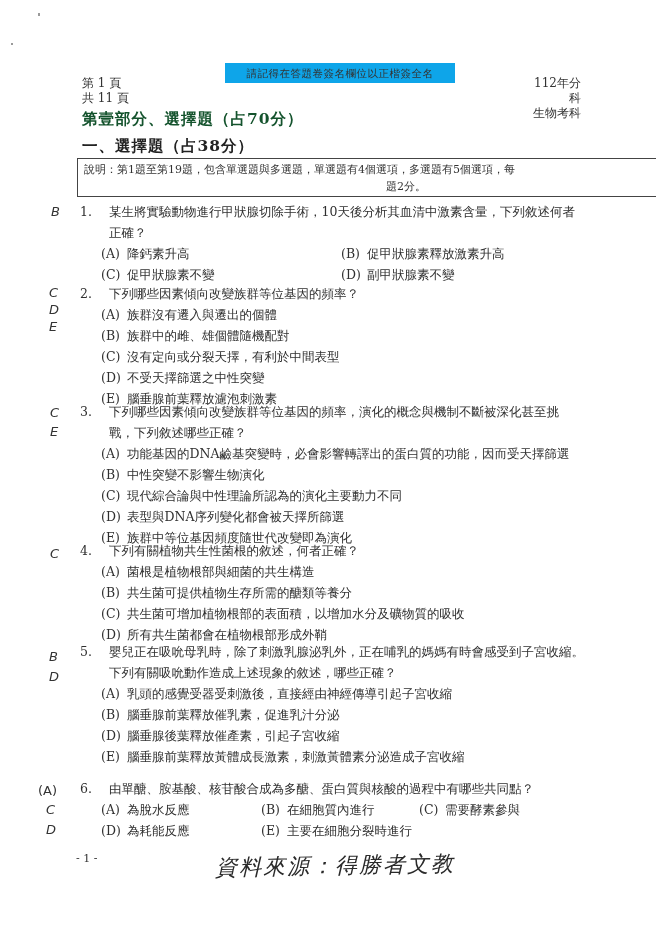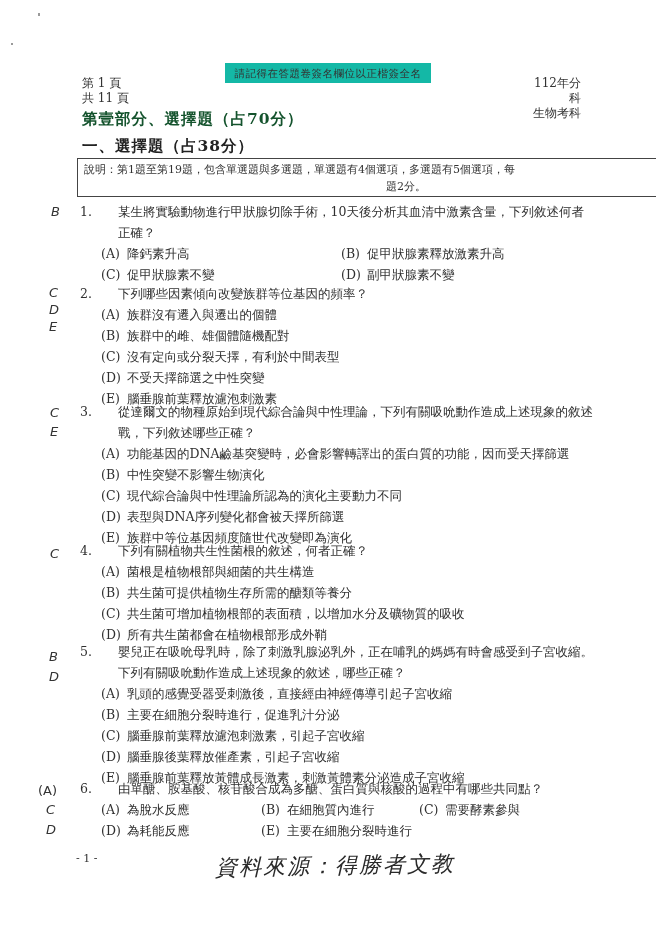--- a/index.html
+++ b/index.html
@@ -4,33 +4,33 @@
 <style>
   html, body { margin: 0; padding: 0; }
   body {
     width: 656px; height: 927px; background: #ffffff; position: relative; overflow: hidden;
     font-family: "DejaVu Serif", "Liberation Serif", serif; color: #2a2a2a;
   }
   .abs { position: absolute; }
   .speck { position: absolute; width: 2px; height: 3px; background: #9a9a9a; }
   .hdr-text { font-size: 12px; line-height: 15px; color: #333; margin-top: 12px; }
   .notice {
-    left: 225px; top: 63px; width: 206px; height: 20px; background: #14b8a6;
+    left: 225px; top: 63px; width: 230px; height: 20px; background: #0ea5e9;
     font-size: 10.5px; line-height: 20px; text-align: center; color: #333; letter-spacing: 0.5px;
   }
   .part-title { left: 82px; top: 109px; font-size: 15.5px; font-weight: bold; color: #14532d; letter-spacing: 1px; }
   .section-title { left: 82px; top: 136px; font-size: 15.5px; font-weight: bold; color: #222; letter-spacing: 1px; }
   .instr-box {
     left: 77px; top: 158px; width: 616px; height: 39px; border: 1.5px solid #444; box-sizing: border-box;
     font-size: 11px; line-height: 17px; padding: 2px 6px; color: #333;
   }
   .instr-box .cont { padding-left: 42px; text-align: center; }
   .q { position: absolute; left: 74px; width: 540px; font-size: 12.5px; line-height: 21px; color: #2f2f2f; }
   .q .num { position: absolute; left: 6px; top: 0; width: 20px; }
-  .q .stem { margin-left: 44px; }
+  .q .stem { margin-left: 35px; }
   .opts { margin-left: 27px; position: relative; }
   .opt { display: block; height: 21px; }
   .opt .lbl { display: inline-block; width: 26px; }
   .opt-row { position: relative; height: 21px; }
   .opt-row .opt { position: absolute; top: 0; }
   .hand {
     position: absolute; font-family: "DejaVu Sans", sans-serif; font-size: 13px; color: #333;
     font-style: italic; line-height: 17px; font-weight: normal;
   }
   .page-num { left: 76px; top: 852px; font-size: 11px; color: #333; }
@@ -97,21 +97,21 @@
     <span class="opt"><span class="lbl">(D)</span><span>不受天擇篩選之中性突變</span></span>
     <span class="opt"><span class="lbl">(E)</span><span>腦垂腺前葉釋放濾泡刺激素</span></span>
   </div>
 </div>
 
 <span class="hand" style="left:50px;top:404px;">C</span>
 <span class="hand" style="left:50px;top:423px;">E</span>
 <div class="q" style="top:401px;">
   <span class="num">3.</span>
   <div class="stem">
-    <div>從達爾文的物種原始到現代綜合論與中性理論，下列有關吸吮動作造成上述現象的敘述</div>
+    <div>下列哪些因素傾向改變族群等位基因的頻率，演化的概念與機制不斷被深化甚至挑</div>
     <div>戰，下列敘述哪些正確？</div>
   </div>
   <div class="opts">
     <span class="opt"><span class="lbl">(A)</span><span>功能基因的DNA鹼基突變時，必會影響轉譯出的蛋白質的功能，因而受天擇篩選</span></span>
     <span class="opt"><span class="lbl">(B)</span><span>中性突變不影響生物演化</span></span>
     <span class="opt"><span class="lbl">(C)</span><span>現代綜合論與中性理論所認為的演化主要動力不同</span></span>
     <span class="opt"><span class="lbl">(D)</span><span>表型與DNA序列變化都會被天擇所篩選</span></span>
     <span class="opt"><span class="lbl">(E)</span><span>族群中等位基因頻度隨世代改變即為演化</span></span>
   </div>
 </div>
@@ -133,22 +133,21 @@
 <span class="hand" style="left:49px;top:648px;">B</span>
 <span class="hand" style="left:49px;top:668px;">D</span>
 <div class="q" style="top:641px;">
   <span class="num">5.</span>
   <div class="stem">
     <div>嬰兒正在吸吮母乳時，除了刺激乳腺泌乳外，正在哺乳的媽媽有時會感受到子宮收縮。</div>
     <div>下列有關吸吮動作造成上述現象的敘述，哪些正確？</div>
   </div>
   <div class="opts">
     <span class="opt"><span class="lbl">(A)</span><span>乳頭的感覺受器受刺激後，直接經由神經傳導引起子宮收縮</span></span>
-    <span class="opt"><span class="lbl">(B)</span><span>主要在細胞分裂時進行，促進乳汁分泌</span></span>
-    <span class="opt"><span class="lbl">(C)</span><span>腦垂腺前葉釋放濾泡刺激素，引起子宮收縮</span></span>
+    <span class="opt"><span class="lbl">(B)</span><span>腦垂腺前葉釋放催乳素，促進乳汁分泌</span></span>
     <span class="opt"><span class="lbl">(D)</span><span>腦垂腺後葉釋放催產素，引起子宮收縮</span></span>
     <span class="opt"><span class="lbl">(E)</span><span>腦垂腺前葉釋放黃體成長激素，刺激黃體素分泌造成子宮收縮</span></span>
   </div>
 </div>
 
 <span class="hand" style="left:38px;top:782px;font-style:normal;">(A)</span>
 <span class="hand" style="left:46px;top:801px;">C</span>
 <span class="hand" style="left:46px;top:821px;">D</span>
 <div class="q" style="top:778px;">
   <span class="num">6.</span>

